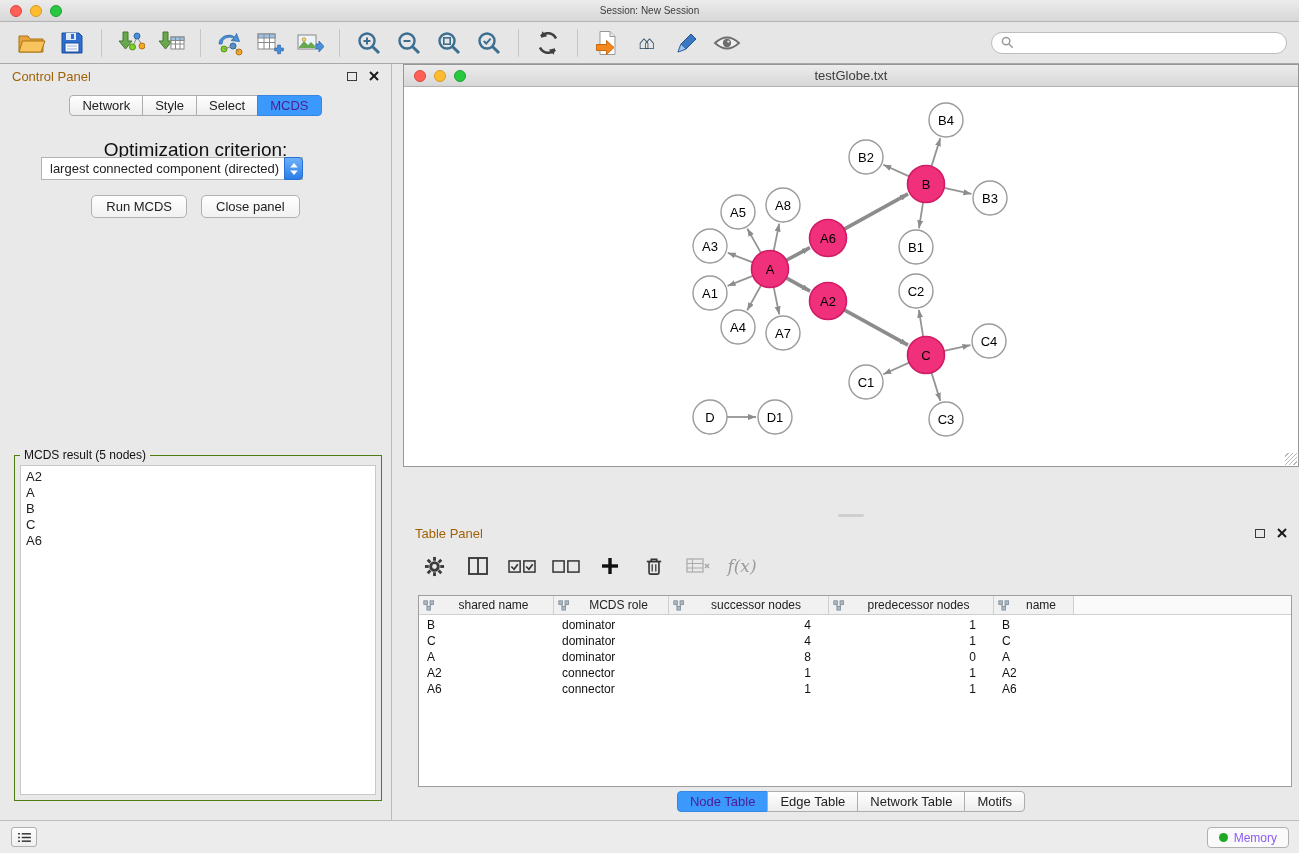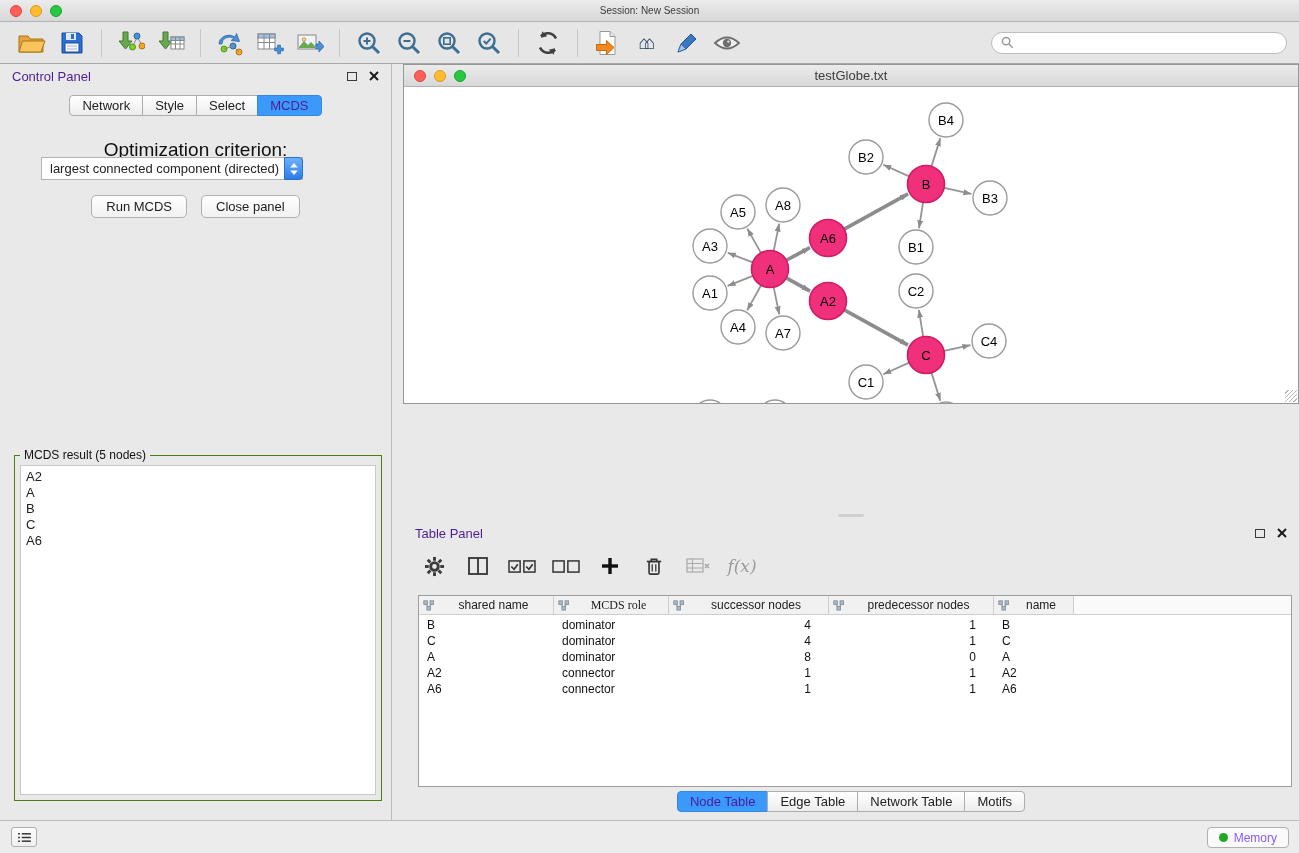--- a/index.html
+++ b/index.html
@@ -25,21 +25,21 @@
   .tb-sep { width:1px; height:28px; background:#c6c6c6; margin:0 9px; }
   .homes { font-size:19px; color:#2c4a66; letter-spacing:-6px; font-weight:bold; padding-right:6px; }
   .search { margin-left:auto; width:296px; height:22px; background:#fff; border:1px solid #bdbdbd;
     border-radius:12px; display:flex; align-items:center; padding:0 9px; gap:5px; }
   .search input { border:none; outline:none; flex:1; font-size:12px; background:transparent;
     font-family:"Liberation Sans", sans-serif; }
 
   
   .control-panel { position:absolute; left:0; top:64px; width:392px; height:756px;
     background:#e9e9e9; border-right:1px solid #bcbcbc; }
-  .panel-header { height:24px; display:flex; align-items:center; padding:0 12px; font-size:13px; color:#4c1d95; }
+  .panel-header { height:24px; display:flex; align-items:center; padding:0 12px; font-size:13px; color:#a16207; }
   .panel-hdr-icons { margin-left:auto; display:flex; align-items:center; gap:12px; }
   .float-box { width:10px; height:9px; border:1.5px solid #3a3a3a; display:inline-block; background:transparent; }
   .seg-tabs { position:absolute; top:31px; left:0; width:100%; display:flex; justify-content:center; }
   .seg-tab { border:1px solid #adadad; background:linear-gradient(#ffffff,#ededed);
     padding:2px 12px; font-size:13px; color:#222; margin-left:-1px; white-space:nowrap; }
   .seg-tab:first-child { border-radius:4px 0 0 4px; margin-left:0; }
   .seg-tab:last-child { border-radius:0 4px 4px 0; }
   .seg-tab.active { background:#3b99fc; color:#4c1d95; border-color:#3787e0; }
   .opt-label { position:absolute; top:75px; width:100%; text-align:center; font-size:19px; color:#111; }
   .dropdown { position:absolute; left:41px; top:93px; width:262px; height:23px; background:#fff;
@@ -54,21 +54,21 @@
     padding:3px 14px; }
   .groupbox { position:absolute; left:14px; top:391px; width:368px; height:346px;
     border:1px solid #4d7c0f; background:#e9e9e9; }
   .groupbox-title { position:absolute; top:-8px; left:5px; background:#e9e9e9; padding:0 4px;
     font-size:12px; color:#111; }
   .listbox { position:absolute; top:9px; left:5px; right:5px; bottom:5px; background:#fff;
     border:1px solid #c8c8c8; overflow:auto; padding:3px 5px; font-size:13px; }
   .result-item { line-height:16px; }
 
   
-  .network-window { position:absolute; left:403px; top:64px; width:896px; height:340px;
+  .network-window { position:absolute; left:403px; top:64px; width:896px; height:403px;
     border:1px solid #979797; background:#fff; }
   .nw-titlebar { position:relative; height:22px; background:linear-gradient(#ececec,#d7d7d7);
     border-bottom:1px solid #b2b2b2; display:flex; align-items:center; justify-content:center;
     font-size:13px; color:#3c3c3c; }
   .nw-canvas { position:absolute; top:22px; left:0; right:0; bottom:0; background:#fff; overflow:hidden; }
   .nw-canvas svg { display:block; }
   .edge { stroke:#949494; stroke-width:1.8; }
   .edge.thick { stroke-width:3.6; stroke:#8c8c8c; }
   .node-label { font-size:13px; text-anchor:middle; fill:#000; font-family:"Liberation Sans",sans-serif; }
   .resize-corner { position:absolute; right:1px; bottom:1px; width:12px; height:12px;
@@ -467,21 +467,21 @@
           <svg viewBox="0 0 12 11" width="12" height="11">
             <path d="M2.6 4.4 L5.7 6.8 M8.8 4.4 L5.7 6.8" stroke="#7d8a98" stroke-width="0.9" fill="none"></path>
             <g fill="#aeb9c4" stroke="#7d8a98" stroke-width="0.8">
               <rect x="0.8" y="0.8" width="3.6" height="3.6"></rect>
               <rect x="7" y="0.8" width="3.6" height="3.6"></rect>
               <rect x="3.9" y="6.5" width="3.6" height="3.6"></rect>
             </g>
           </svg>
           <span class="lbl">shared name</span>
         </div>
-        <div class="th" style="width: 115px; font-family: Liberation Serif, serif;">
+        <div class="th" style="width: 115px;">
           <svg viewBox="0 0 12 11" width="12" height="11">
             <path d="M2.6 4.4 L5.7 6.8 M8.8 4.4 L5.7 6.8" stroke="#7d8a98" stroke-width="0.9" fill="none"></path>
             <g fill="#aeb9c4" stroke="#7d8a98" stroke-width="0.8">
               <rect x="0.8" y="0.8" width="3.6" height="3.6"></rect>
               <rect x="7" y="0.8" width="3.6" height="3.6"></rect>
               <rect x="3.9" y="6.5" width="3.6" height="3.6"></rect>
             </g>
           </svg>
           <span class="lbl">MCDS role</span>
         </div>

